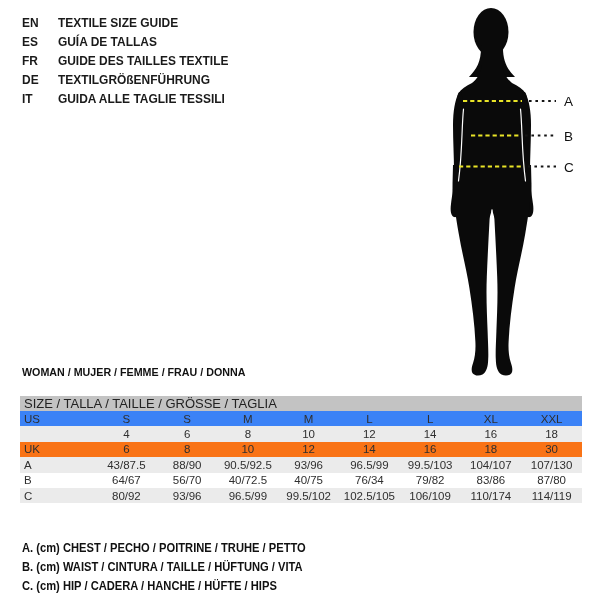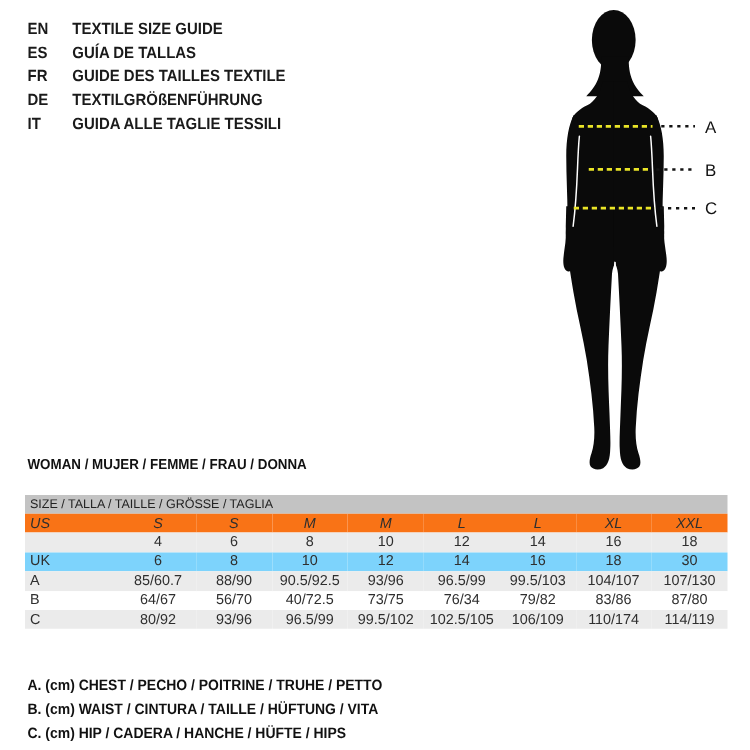--- a/index.html
+++ b/index.html
@@ -12,21 +12,21 @@
   .lang-code{width:39px;flex:0 0 39px}
   .figure-wrap{position:absolute;left:425px;top:5px;width:175px;height:385px}
   .woman-title{
     position:absolute;left:22px;top:366px;font-size:11.5px;font-weight:bold;
     white-space:nowrap;transform:scaleX(.93);transform-origin:left top;color:#111;
   }
   table.size-table{
     position:absolute;left:20px;top:396px;width:562px;border-collapse:collapse;
     table-layout:fixed;font-size:11.5px;color:#2f2f2f;
   }
-  .size-table th{text-align:left;font-weight:normal;padding:0 0 0 4px;height:15px;font-size:10px;color:#222;white-space:nowrap}
+  .size-table th{text-align:left;font-weight:normal;padding:0 0 0 4px;height:15px;font-size:13px;color:#222;white-space:nowrap}
   .size-table td{padding:0;height:15.4px;text-align:center;white-space:nowrap}
   .size-table td.rowlabel{text-align:left;padding-left:4px}
   .legend-block{position:absolute;left:22px;top:539px;transform:scaleX(.93);transform-origin:left top;color:#111}
   .legend-line{height:19.2px;line-height:19.2px;font-weight:bold;font-size:12px;white-space:nowrap}
 </style>
 </head>
 <body>
 
 <div class="lang-block" id="langList">
     <div class="lang-row">
@@ -114,21 +114,21 @@
       <col>
       <col>
       <col>
   </colgroup>
   <thead>
     <tr id="sizeHeaderRow" style="background: rgb(195, 195, 195);">
       <th colspan="9">SIZE / TALLA / TAILLE / GRÖSSE / TAGLIA</th>
     </tr>
   </thead>
   <tbody id="sizeBody">
-      <tr style="background: #f97316; font-style: italic;">
+      <tr style="background: #3b82f6;">
         <td class="rowlabel">US</td>
         <td>S</td>
         <td>S</td>
         <td>M</td>
         <td>M</td>
         <td>L</td>
         <td>L</td>
         <td>XL</td>
         <td>XXL</td>
       </tr>
@@ -136,48 +136,48 @@
         <td class="rowlabel"></td>
         <td>4</td>
         <td>6</td>
         <td>8</td>
         <td>10</td>
         <td>12</td>
         <td>14</td>
         <td>16</td>
         <td>18</td>
       </tr>
-      <tr style="background: #7dd3fc;">
+      <tr style="background: #f97316;">
         <td class="rowlabel">UK</td>
         <td>6</td>
         <td>8</td>
         <td>10</td>
         <td>12</td>
         <td>14</td>
         <td>16</td>
         <td>18</td>
         <td>30</td>
       </tr>
       <tr style="background: rgb(235, 235, 235);">
         <td class="rowlabel">A</td>
-        <td>85/60.7</td>
+        <td>43/87.5</td>
         <td>88/90</td>
         <td>90.5/92.5</td>
         <td>93/96</td>
         <td>96.5/99</td>
         <td>99.5/103</td>
         <td>104/107</td>
         <td>107/130</td>
       </tr>
       <tr style="background: rgb(255, 255, 255);">
         <td class="rowlabel">B</td>
         <td>64/67</td>
         <td>56/70</td>
         <td>40/72.5</td>
-        <td>73/75</td>
+        <td>40/75</td>
         <td>76/34</td>
         <td>79/82</td>
         <td>83/86</td>
         <td>87/80</td>
       </tr>
       <tr style="background: rgb(235, 235, 235);">
         <td class="rowlabel">C</td>
         <td>80/92</td>
         <td>93/96</td>
         <td>96.5/99</td>

